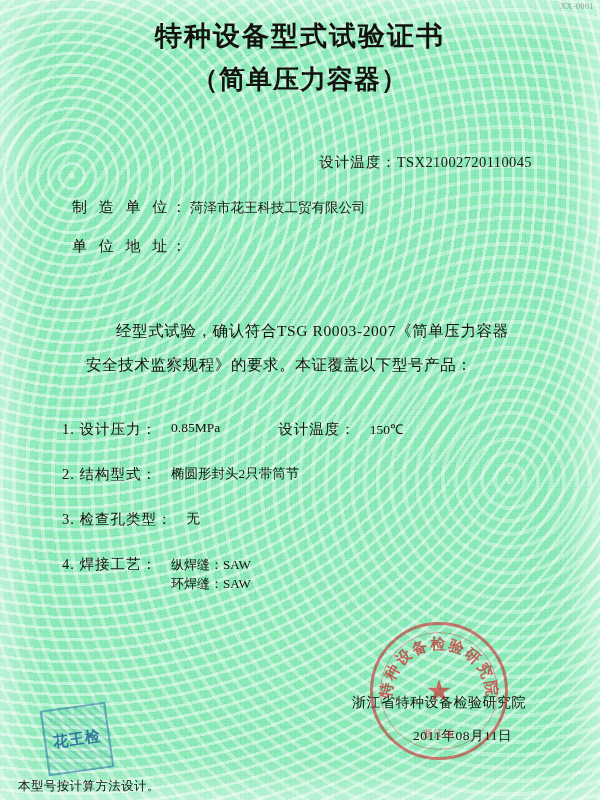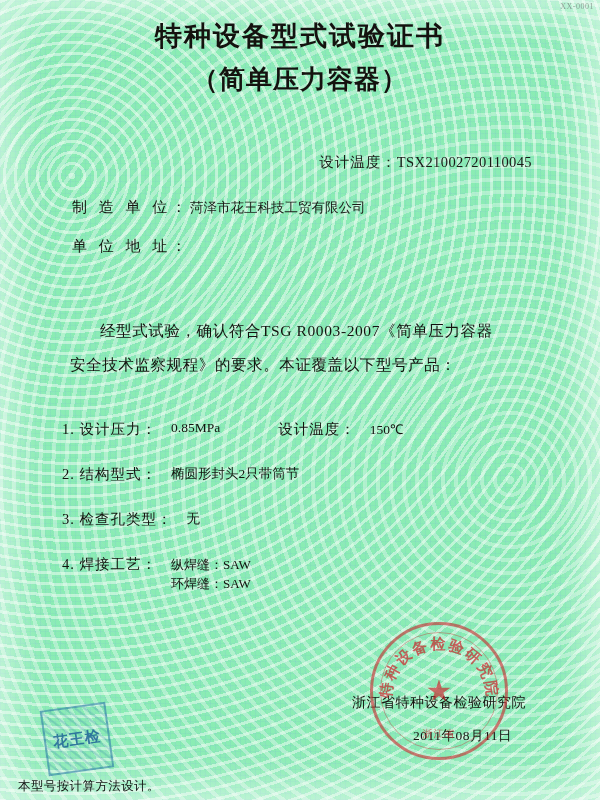--- a/index.html
+++ b/index.html
@@ -118,20 +118,21 @@
   .f3 .field-label { width: 132px; letter-spacing: 0.5px; }
   .f3 .field-value { margin-left: 8px; }
 
   .statement {
     margin-top: 58px;
     padding: 0 64px 0 70px;
     font-size: 15.5px;
     line-height: 34px;
     color: #14130f;
     letter-spacing: 0.6px;
+    margin-left: 16px;
   }
   .statement .indent { display: inline-block; width: 30px; }
 
   .items {
     margin-top: 38px;
     padding-left: 62px;
   }
   .item-row {
     display: flex;
     align-items: flex-start;

